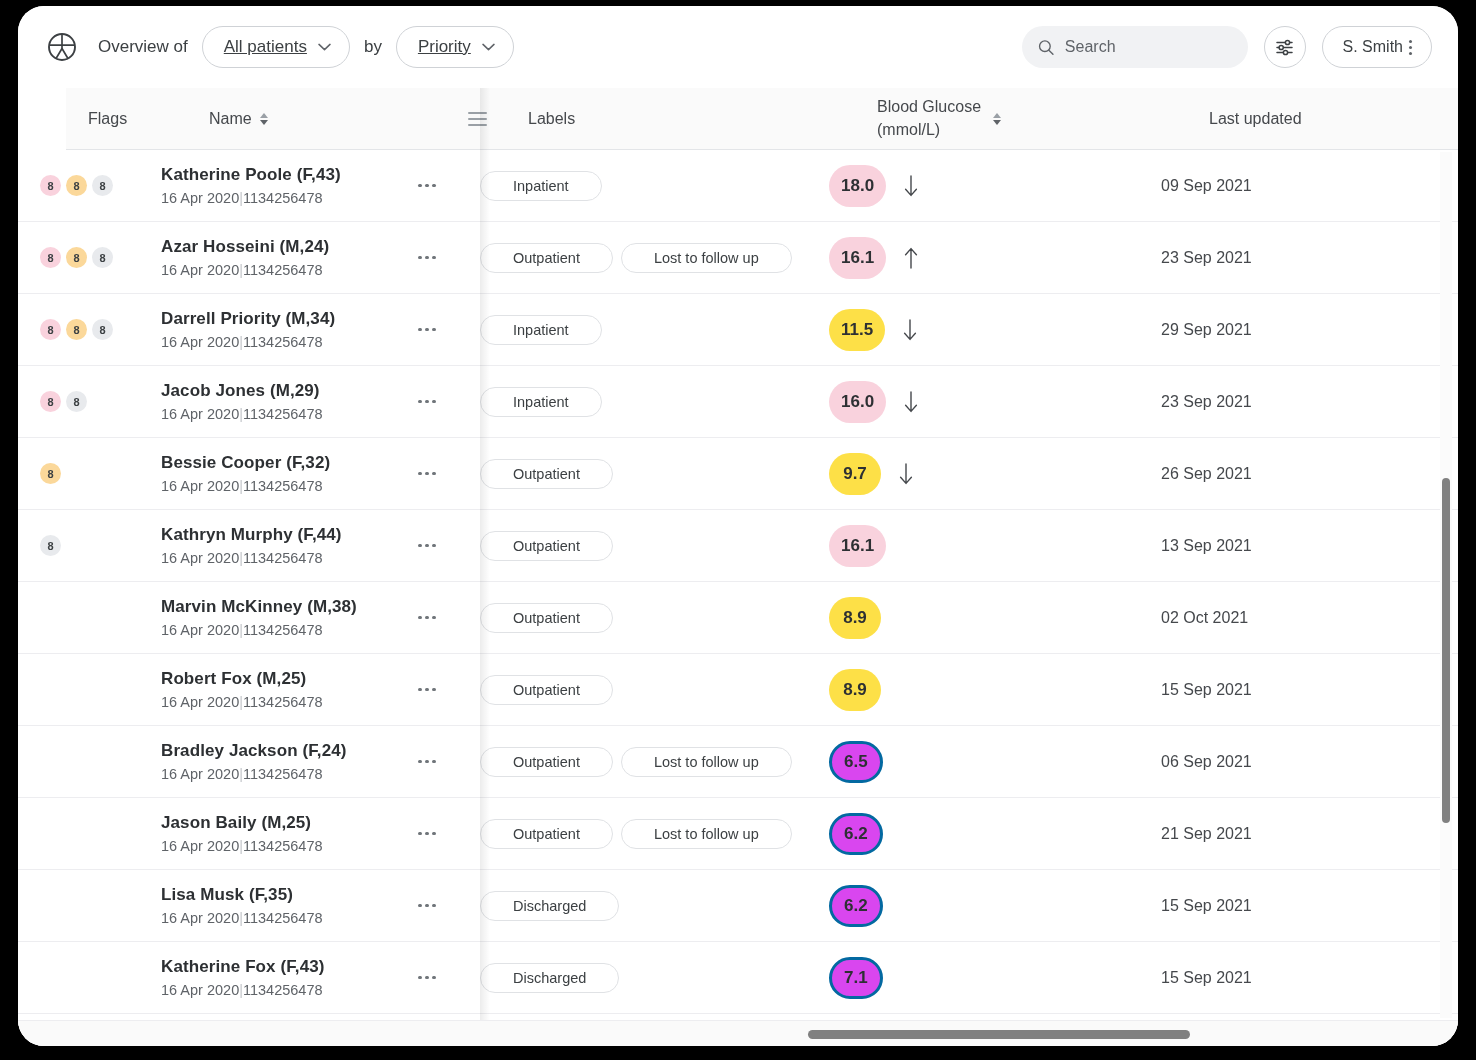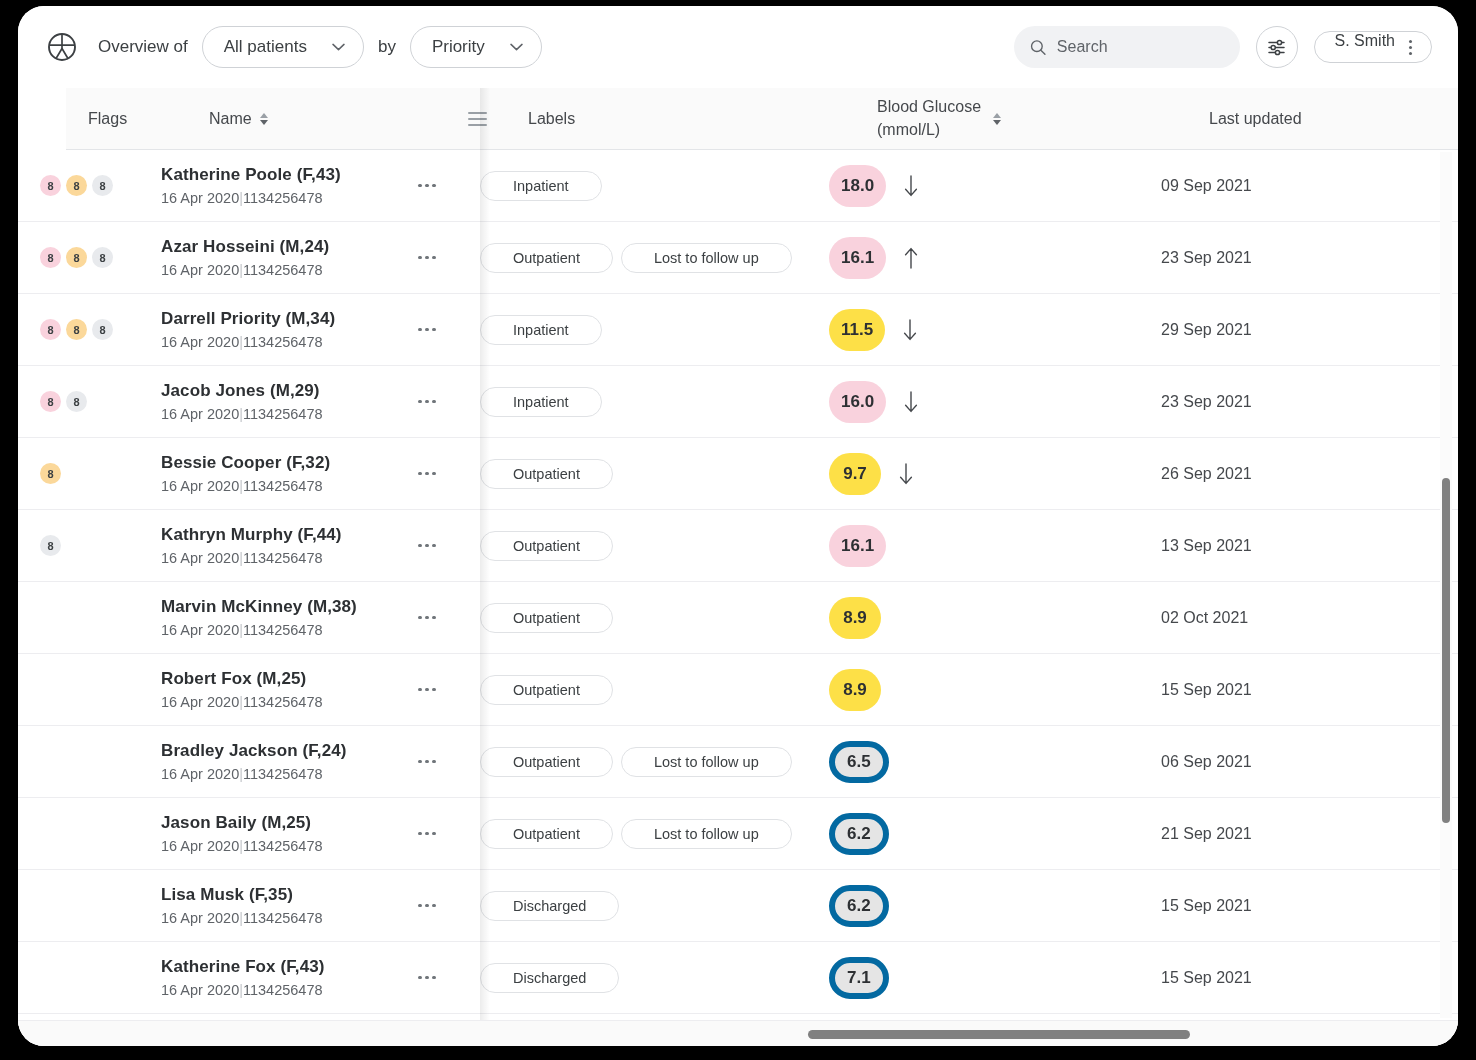--- a/index.html
+++ b/index.html
@@ -46,30 +46,31 @@
     white-space: nowrap;
   }
   .by-text {
     font-size: 17px;
     color: #3c4043;
     margin: 0 14px;
   }
   .pill-select {
     display: inline-flex;
     align-items: center;
-    gap: 25px;
+    gap: 11px;
     height: 42px;
     padding: 0 18px 0 21px;
     border: 1px solid #cfd2d6;
     border-radius: 21px;
     background: #fff;
     font-size: 17px;
     color: #3c4043;
     cursor: pointer;
     white-space: nowrap;
+    text-decoration: underline;
   }
   .chev {
     width: 13px; height: 8px;
     display: block;
   }
 
   #topbar-right {
     margin-left: auto;
     display: flex;
     align-items: center;
@@ -98,25 +99,25 @@
 
   #filter-btn {
     width: 42px; height: 42px;
     border: 1px solid #cfd2d6;
     border-radius: 50%;
     display: flex; align-items: center; justify-content: center;
     background: #fff;
     cursor: pointer;
   }
   #user-chip {
-    height: 32px;
+    height: 42px;
     border: 1px solid #cfd2d6;
     border-radius: 21px;
-    display: flex; 
-    gap: 8px;
+    display: flex; align-items: center;
+    gap: 0;
     padding: 0 14px 0 20px;
     background: #fff;
     cursor: pointer;
     white-space: nowrap;
   }
   #user-chip .uname { font-size: 16px; color: #3c4043; }
   .kebab-v {
     display: flex; flex-direction: column; gap: 3px;
     align-items: center; justify-content: center;
     width: 14px;
@@ -262,21 +263,21 @@
     display: inline-flex;
     align-items: center;
     justify-content: center;
     font-size: 17px;
     font-weight: bold;
     color: #2d3033;
     padding: 0 12px;
   }
   .bgpill.high   { background: #f9d2dd; }
   .bgpill.medium { background: #fde047; }
-  .bgpill.normal { background: #e5e5e5; border: 6px solid #0369a1; }
+  .bgpill.normal { background: #d946ef; border: 3px solid #0369a1; }
   .trend { width: 14px; height: 22px; display: block; }
 
   
   .c-updated { padding-left: 16px; font-size: 16px; color: #45484c; white-space: nowrap; }
 
   
   #vscroll-track {
     position: absolute;
     right: 6px; top: 64px; bottom: 28px;
     width: 12px;

